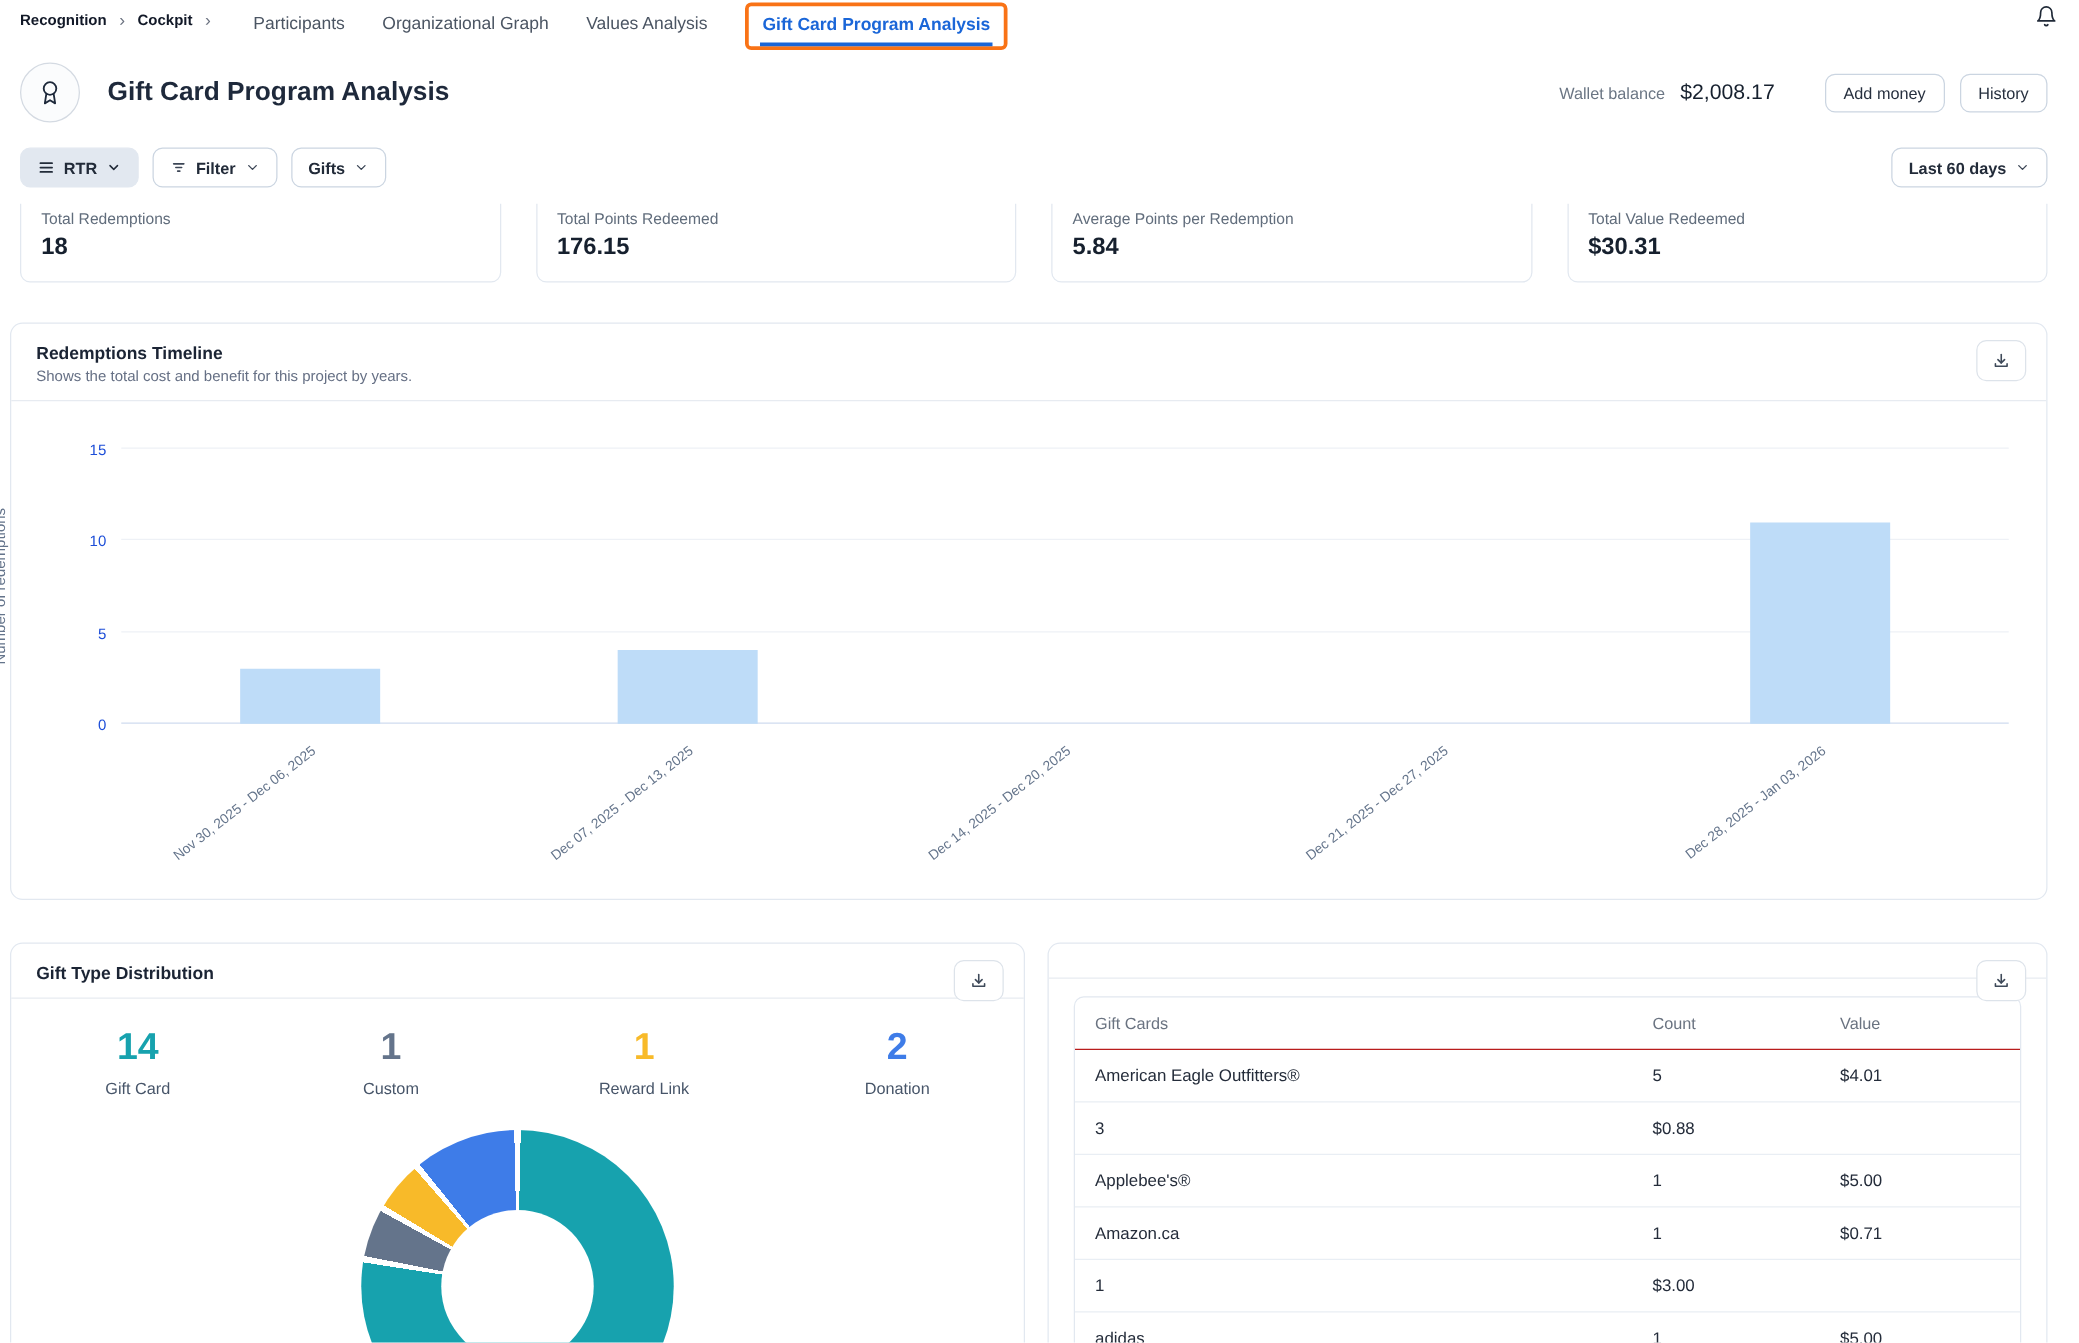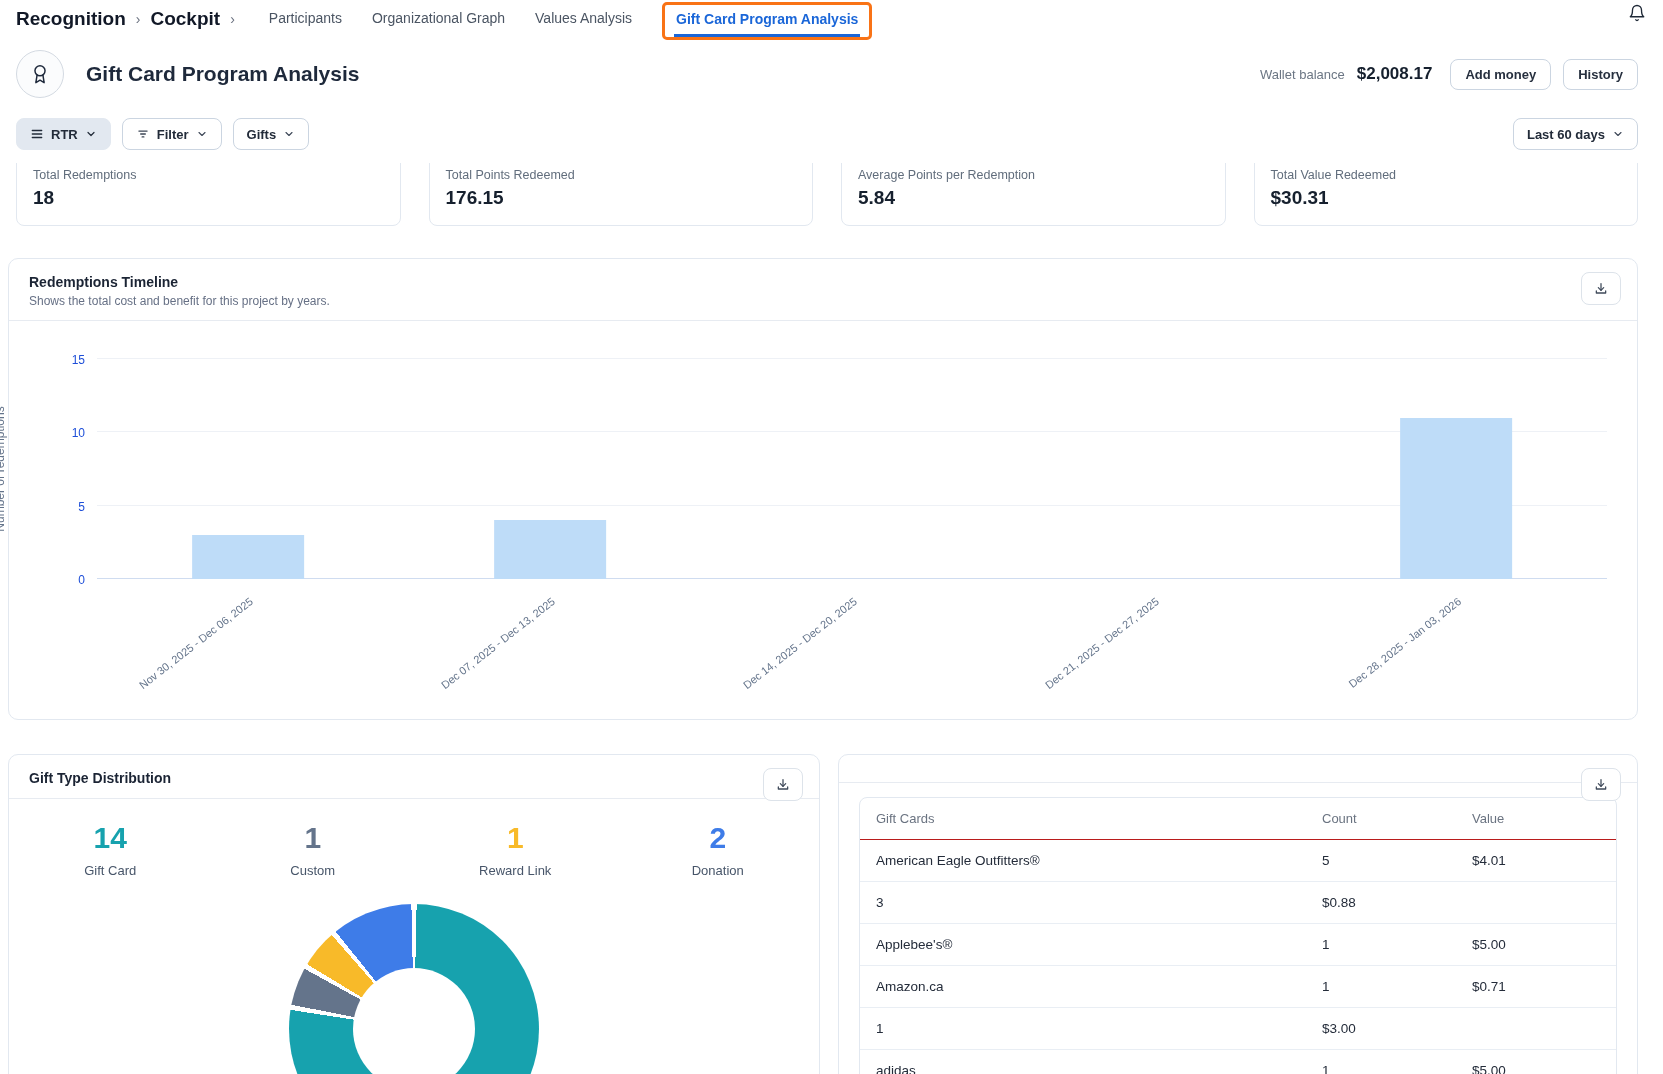--- a/index.html
+++ b/index.html
@@ -2,39 +2,39 @@
 <html><head>
 <meta charset="utf-8">
 <style>
   * { margin:0; padding:0; box-sizing:border-box; }
   html,body { width:1663px; height:1074px; overflow:hidden; background:#fff;
     font-family:"Liberation Sans","DejaVu Sans",sans-serif; color:#1e293b; }
 
   
   .topnav { position:relative; display:flex; align-items:flex-start; padding:8px 60px 0 16px; height:38px; }
   .crumbs { display:flex; align-items:center; gap:10px; margin-right:34px; }
-  .crumb { font-size:19px; font-weight:700; color:#111827; cursor:pointer; }
+  .crumb { font-size:12px; font-weight:700; color:#111827; cursor:pointer; }
   .crumb-sep { color:#6b7280; font-size:14px; }
   .tabs { display:flex; align-items:flex-start; gap:30px; }
   .tab { font-size:14px; color:#4b5563; font-weight:500; cursor:pointer; padding-top:2px; }
   .tab-focus { border:3px solid #f97316; border-radius:5px; padding:4px 9px 0 9px; margin-top:-6px; }
   .tab.active { color:#1a66d8; font-weight:700; display:inline-block; padding:2px 2px 7px 2px;
     border-bottom:3px solid #1a66d8; }
   .bell-btn { position:absolute; right:17px; top:4px; background:none; border:none; cursor:pointer; }
 
   
   .pagehead { display:flex; align-items:center; padding:12px 25px 10px 16px; }
   .avatar { width:48px; height:48px; border-radius:50%; border:1px solid #d4dae2; background:#fbfcfd;
     display:flex; align-items:center; justify-content:center; flex:0 0 auto; }
   .pagetitle { font-size:21px; font-weight:700; color:#1e293b; margin-left:22px; }
   .headright { margin-left:auto; display:flex; align-items:center; gap:12px; }
   .wallet-label { font-size:13px; color:#6b7684; }
-  .wallet-value { font-size:17px; font-weight:700; color:#16202e; margin-right:6px; }
+  .wallet-value { font-size:17px; font-weight:400; color:#16202e; margin-right:28px; }
   .btn { background:#fff; border:1px solid #cbd5e1; border-radius:8px; padding:7px 14px;
-    font-size:13px; font-weight:700; color:#27303f; cursor:pointer; font-family:inherit; }
+    font-size:13px; font-weight:400; color:#27303f; cursor:pointer; font-family:inherit; }
 
   
   .filterrow { position:relative; z-index:3; background:#fff; display:flex; align-items:center;
     gap:11px; padding:10px 25px 13px 16px; }
   .chip { display:flex; align-items:center; gap:7px; background:#fff; border:1px solid #cbd5e1;
     border-radius:8px; height:32px; padding:0 13px; font-size:13px; font-weight:700; color:#222b39;
     cursor:pointer; font-family:inherit; }
   .chip.solid { background:#e2e8f0; border-color:#e2e8f0; }
   .chip.light { font-weight:600; }
   .daterange { margin-left:auto; }

